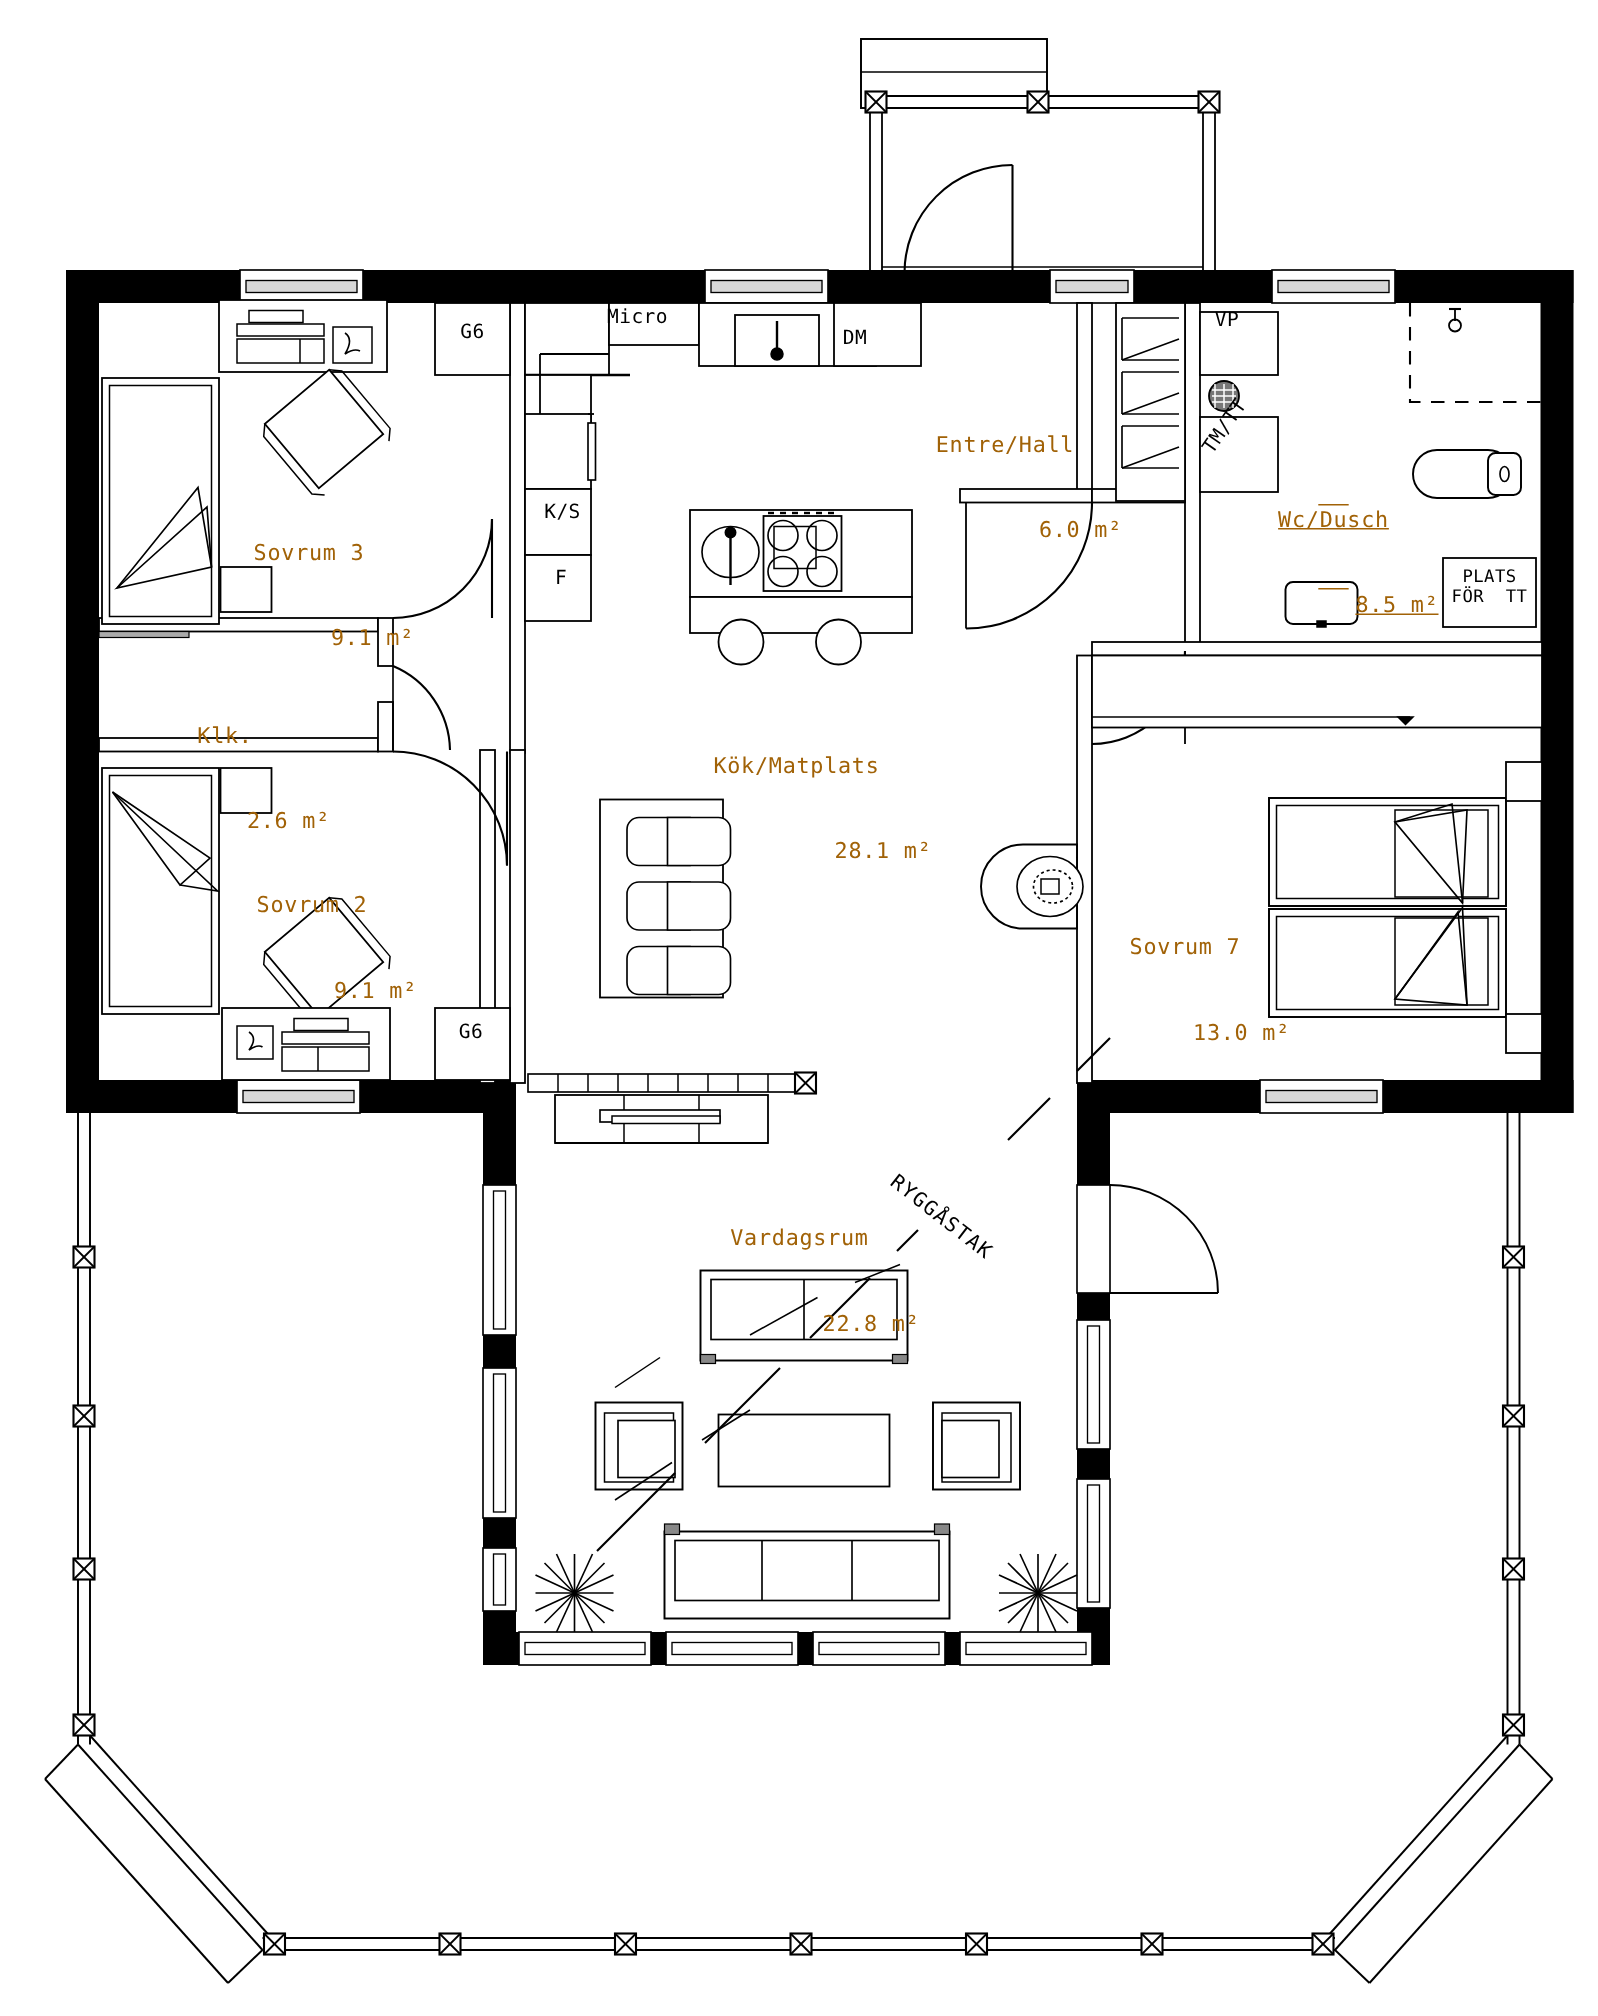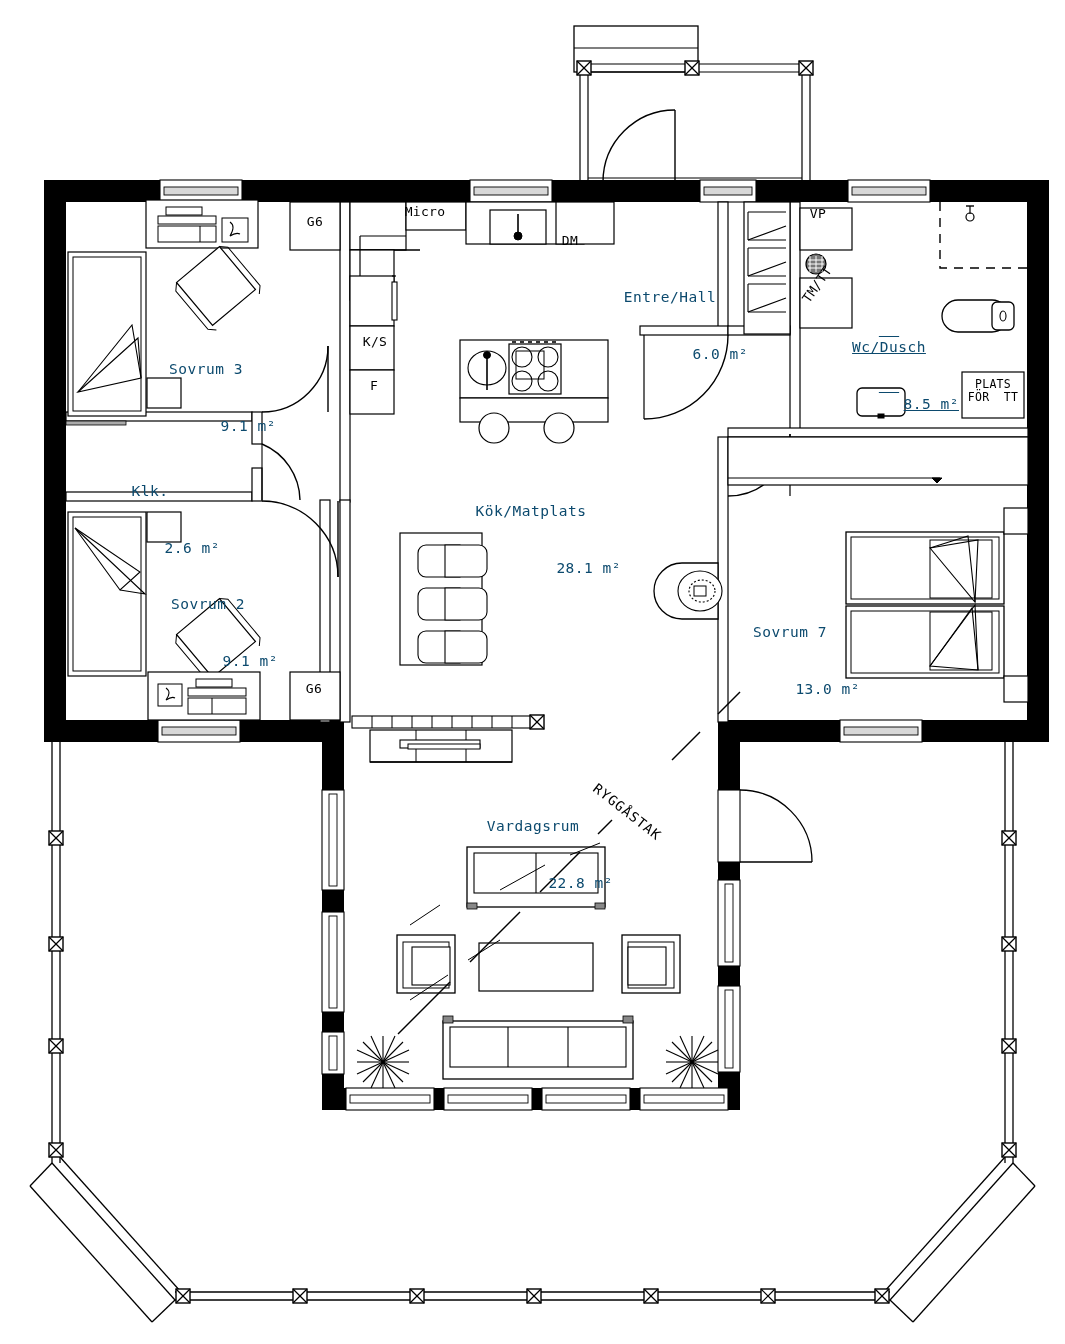--- a/index.html
+++ b/index.html
@@ -1,19 +1,19 @@
 <!DOCTYPE html>
 <html><head>
 <meta charset="utf-8">
 <style>
   html,body{margin:0;padding:0;background:#ffffff;}
   body{font-family:"DejaVu Sans Mono","Liberation Mono",monospace;}
   #plan{position:relative;width:1065px;height:1344px;background:#fff;overflow:hidden;}
   #plan svg{position:absolute;left:0;top:0;}
-  .rl{position:absolute;text-align:center;color:#0c4a6e;line-height:1.22;
+  .rl{position:absolute;text-align:center;color:#a16207;line-height:1.22;
       font-family:"DejaVu Sans Mono","Liberation Mono",monospace;letter-spacing:.5px;white-space:pre;}
   .rl .nm{font-size:14.5px;}
   .rl .ar{font-size:14.5px;text-align:right;}
   .tag{position:absolute;text-align:center;color:#000;font-size:13px;
        font-family:"DejaVu Sans Mono","Liberation Mono",monospace;white-space:pre;letter-spacing:.3px;}
   .tag.sm{font-size:11.5px;line-height:1.15;text-align:center;}
   .rot90{transform:rotate(-55deg);transform-origin:center center;}
   .diag{position:absolute;font-size:13.5px;letter-spacing:1px;color:#000;
         font-family:"DejaVu Sans Mono","Liberation Mono",monospace;
         transform:rotate(38deg);transform-origin:left top;white-space:pre;}
@@ -591,21 +591,21 @@
   <div class="ar">13.0 m²</div>
 </div>
 
 <div class="rl" style="left:453px;top:779px;width:160px;">
   <div class="nm">Vardagsrum</div>
   <div class="ar">22.8 m²</div>
 </div>
 
 <div class="tag" style="left:293px;top:214px;width:44px;">G6</div>
 <div class="tag" style="left:401px;top:204px;width:48px;">Micro</div>
-<div class="tag" style="left:555px;top:233px;width:30px;">DM</div>
+<div class="tag" style="left:555px;top:218px;width:30px;">DM</div>
 <div class="tag" style="left:358px;top:334px;width:34px;">K/S</div>
 <div class="tag" style="left:365px;top:378px;width:18px;">F</div>
 <div class="tag" style="left:292px;top:681px;width:44px;">G6</div>
 <div class="tag" style="left:803px;top:206px;width:30px;">VP</div>
 <div class="tag rot90" style="left:791px;top:277px;width:52px;">TM/TT</div>
 <div class="tag sm" style="left:961px;top:378px;width:64px;">PLATS
 FÖR  TT</div>
 
 <div class="diag" style="left:600px;top:780px;">RYGGÅSTAK</div>
 

